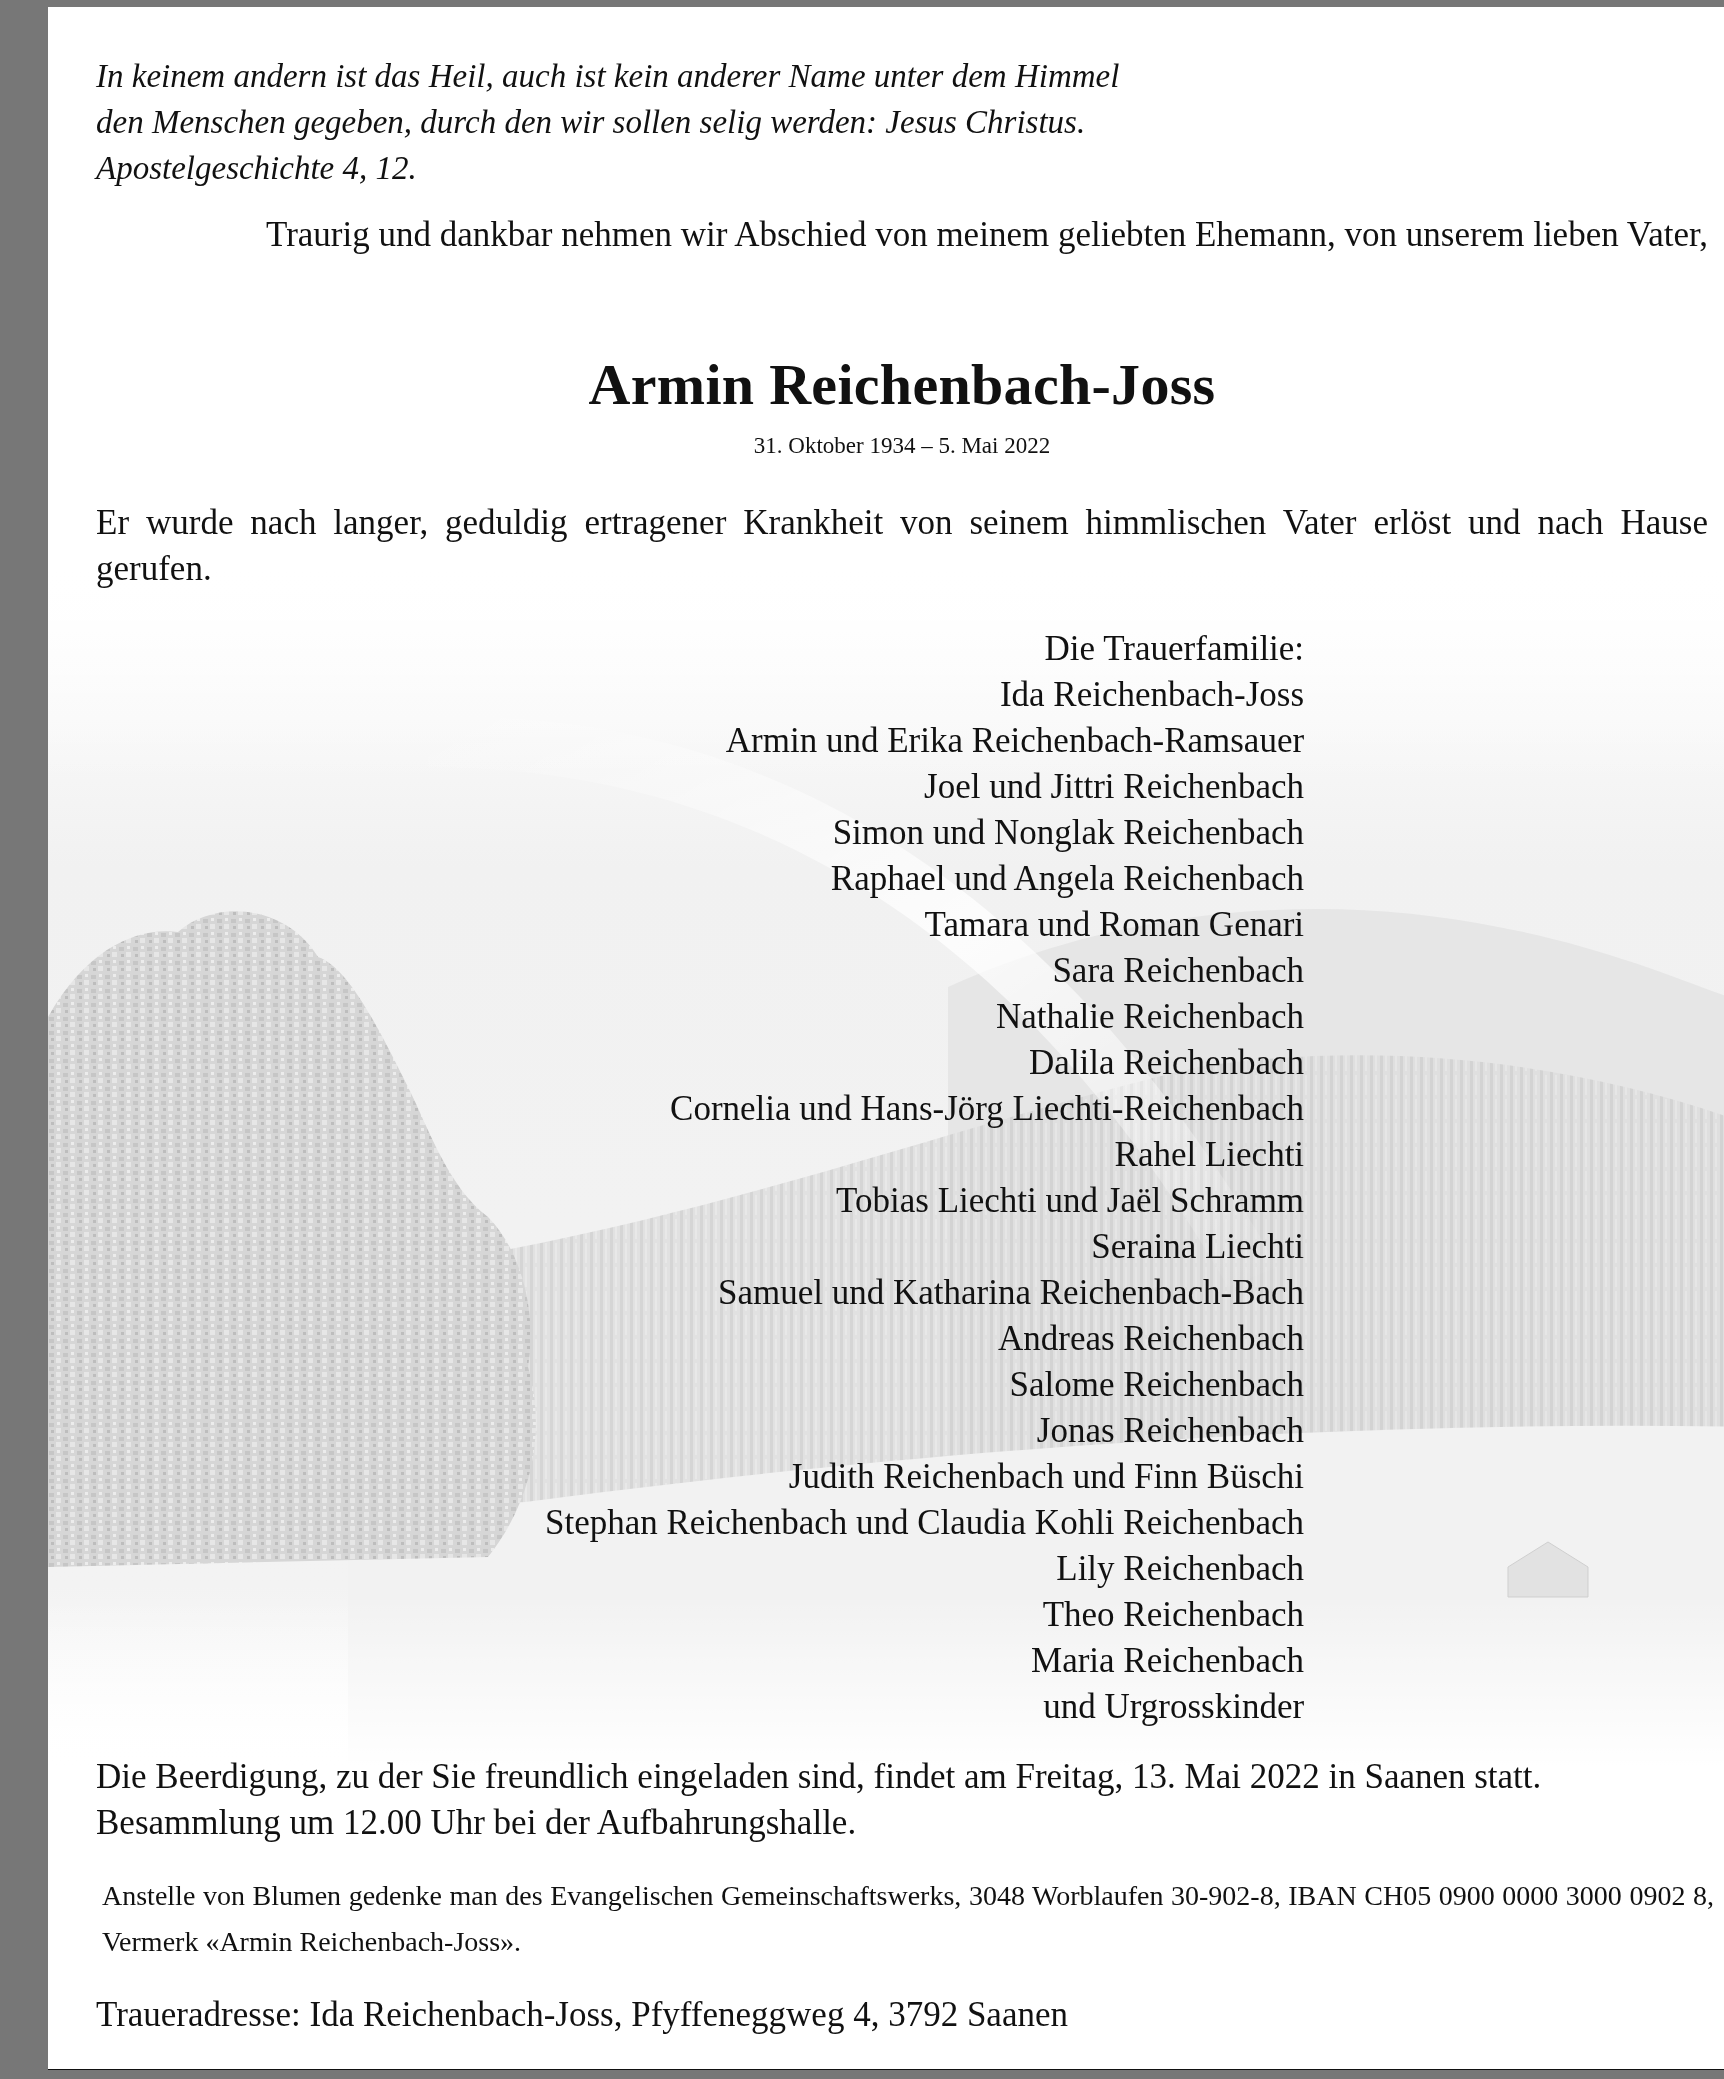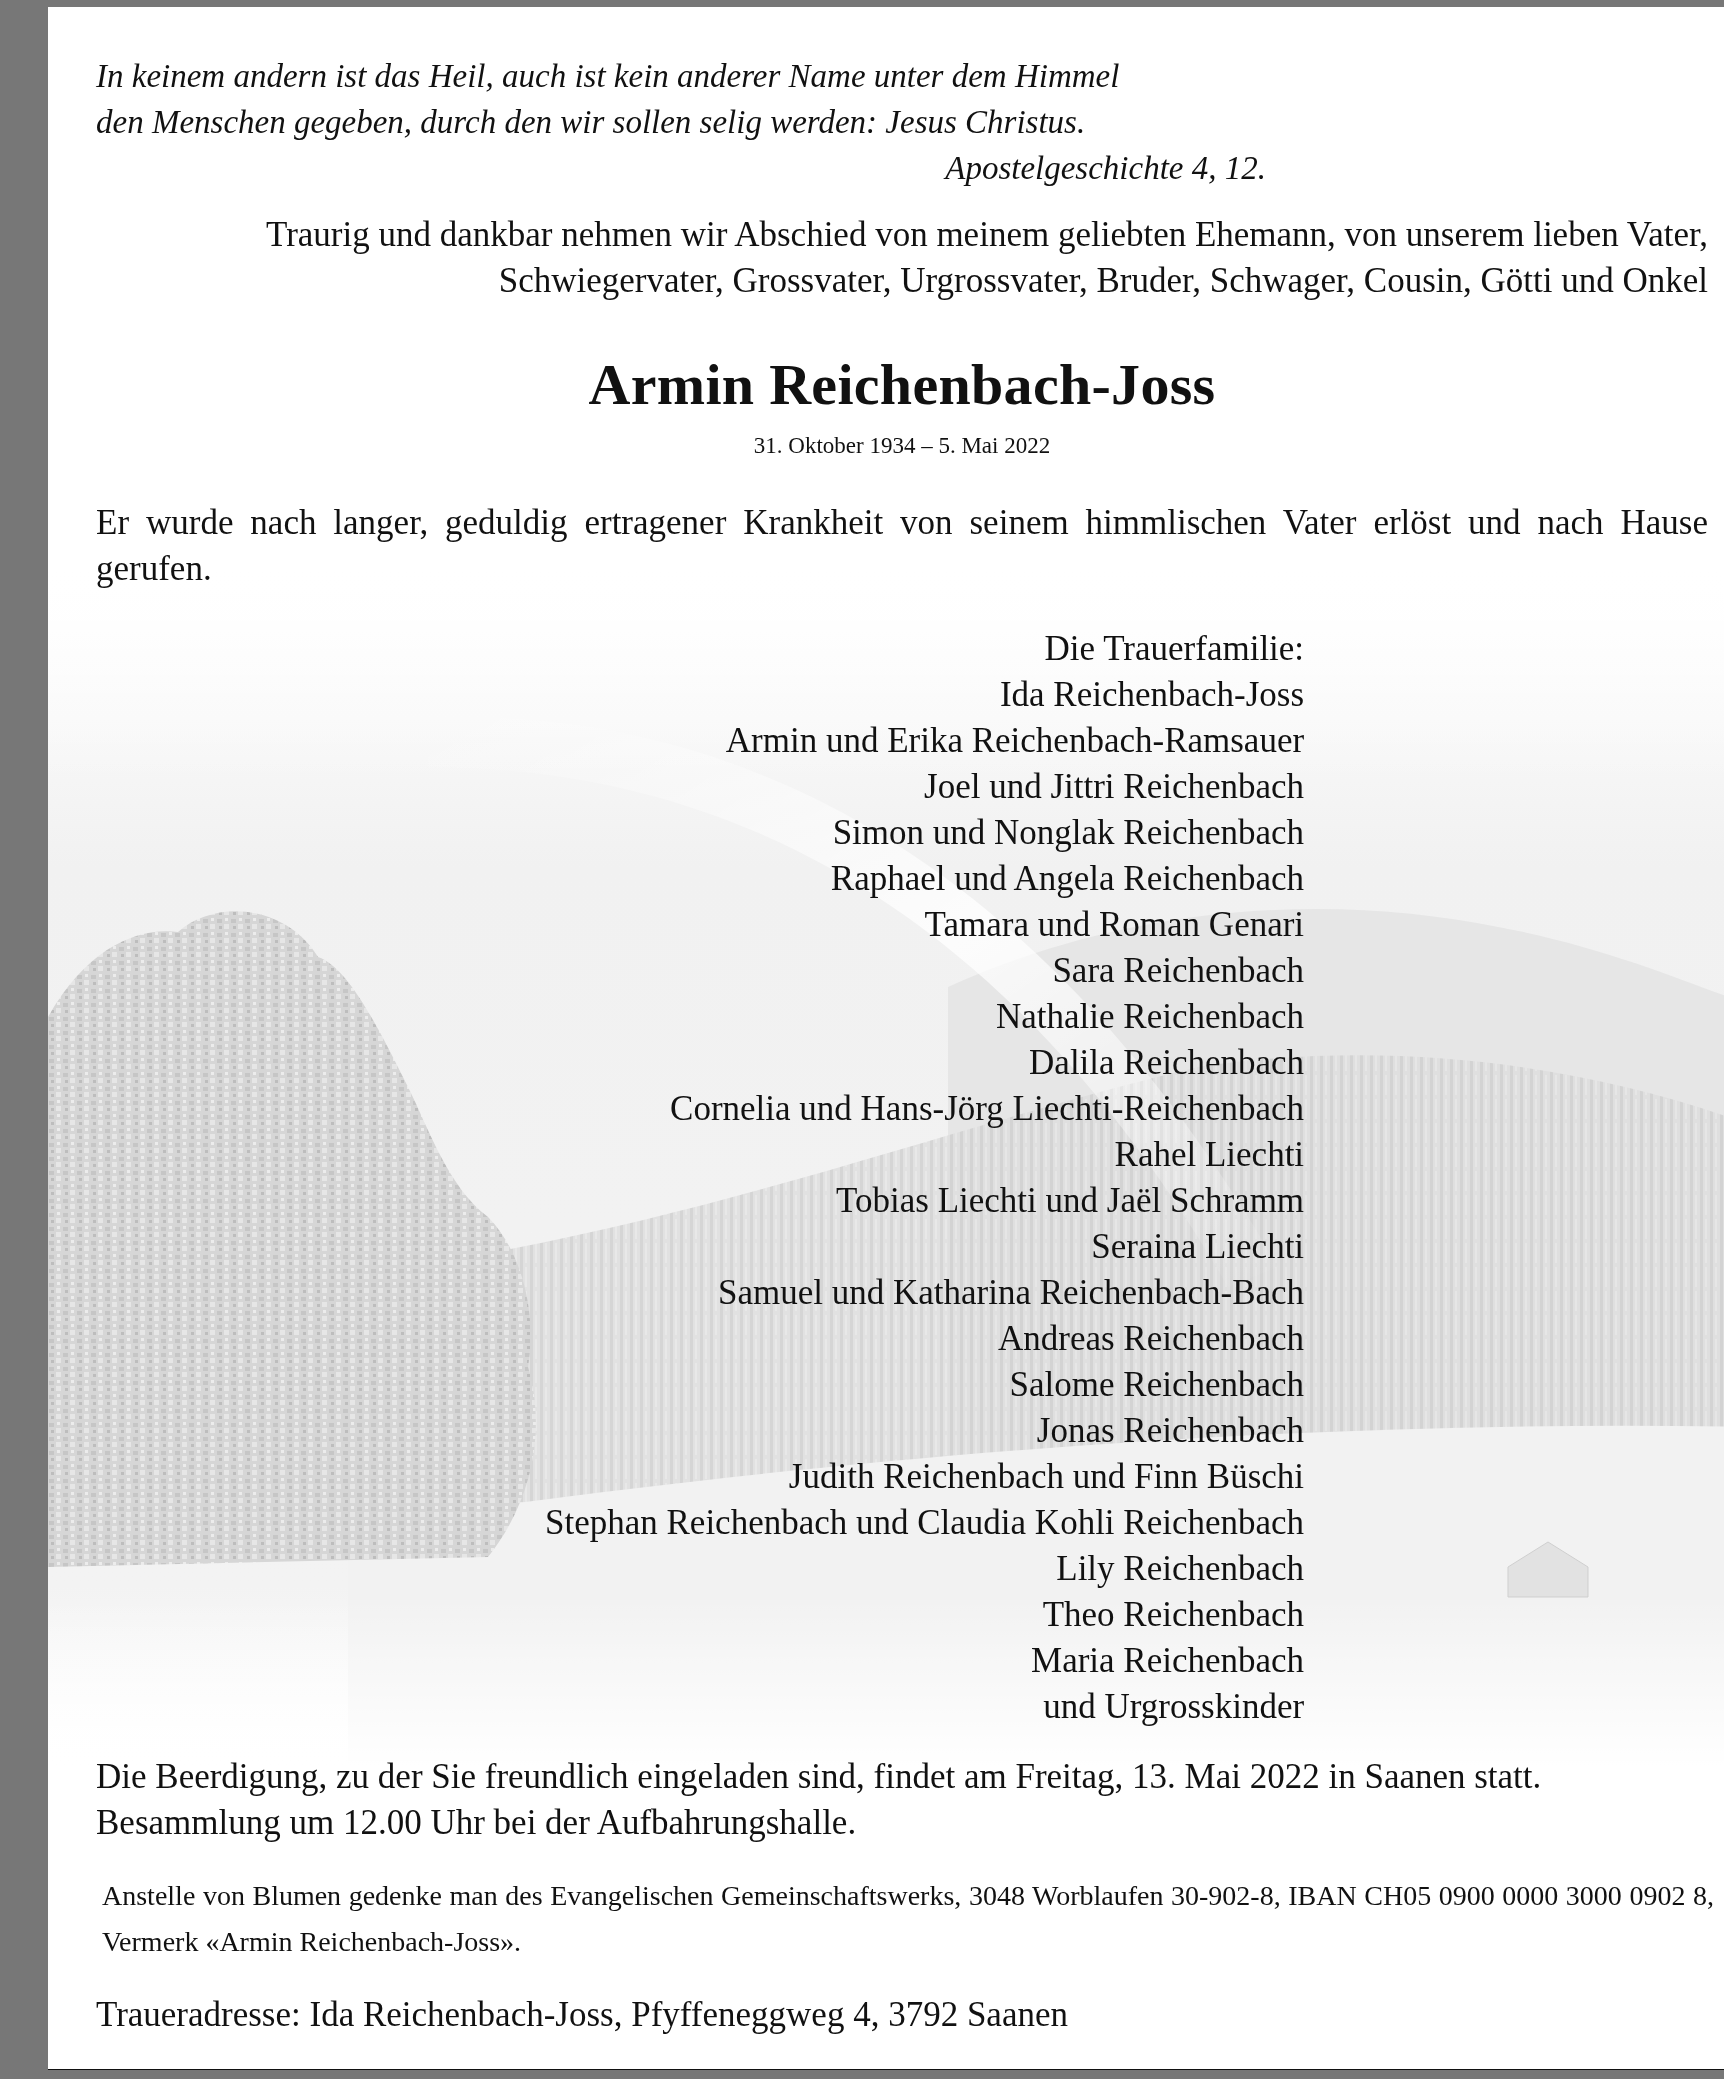--- a/index.html
+++ b/index.html
@@ -12,21 +12,21 @@
     background:#ffffff; overflow:hidden;
     box-shadow: inset -1px 0 0 #111, inset 0 -1px 0 #111;
     margin-left: 40px;
   }
   
   .bg { position:absolute; left:0; top:560px; width:1708px; height:1200px; }
   .content { position:absolute; left:0; top:0; width:1708px; height:2063px; }
 
   .verse { position:absolute; left:48px; top:46px; width:1170px; font-style:italic;
     font-size:33px; line-height:46px; }
-  .verse .ref { text-align:right; }
+  .verse .ref { }
 
   .intro { position:absolute; left:48px; top:205px; width:1612px; font-size:35px; line-height:46px;text-align:right; }
   .name { position:absolute; left:0; width:1708px; top:343px; text-align:center;
     font-weight:bold; font-size:58px; line-height:70px; letter-spacing:0.3px;font-family:Liberation Serif, serif; }
   .dates { position:absolute; left:0; width:1708px; top:416px; text-align:center; font-size:23px; line-height:46px; }
   .illness { position:absolute; left:48px; top:493px; width:1612px; font-size:35px; line-height:46px; text-align:justify; text-align-last:left; }
 
   .family { position:absolute; left:497px; top:619px; font-size:35px; line-height:46px;text-align:right; }
   .family .row { white-space:nowrap; }
   .family .child { padding-left:43px; }
@@ -90,21 +90,20 @@
 
   <div class="content">
     <div class="verse">
       <div>In keinem andern ist das Heil, auch ist kein anderer Name unter dem Himmel</div>
       <div>den Menschen gegeben, durch den wir sollen selig werden: Jesus Christus.</div>
       <div class="ref">Apostelgeschichte 4, 12.</div>
     </div>
 
     <div class="intro">
       <div>Traurig und dankbar nehmen wir Abschied von meinem geliebten Ehemann, von unserem lieben Vater,</div>
-      <div>Schwiegervater, Grossvater, Urgrossvater, Bruder, Schwager, Cousin, Götti und Onkel</div>
     </div>
 
     <div class="name">Armin Reichenbach-Joss</div>
     <div class="dates">31. Oktober 1934 – 5. Mai 2022</div>
 
     <div class="illness">Er wurde nach langer, geduldig ertragener Krankheit von seinem himmlischen Vater erlöst und nach Hause gerufen.</div>
 
     <div class="family">
       <div class="row">Die Trauerfamilie:</div>
       <div id="family-members">

